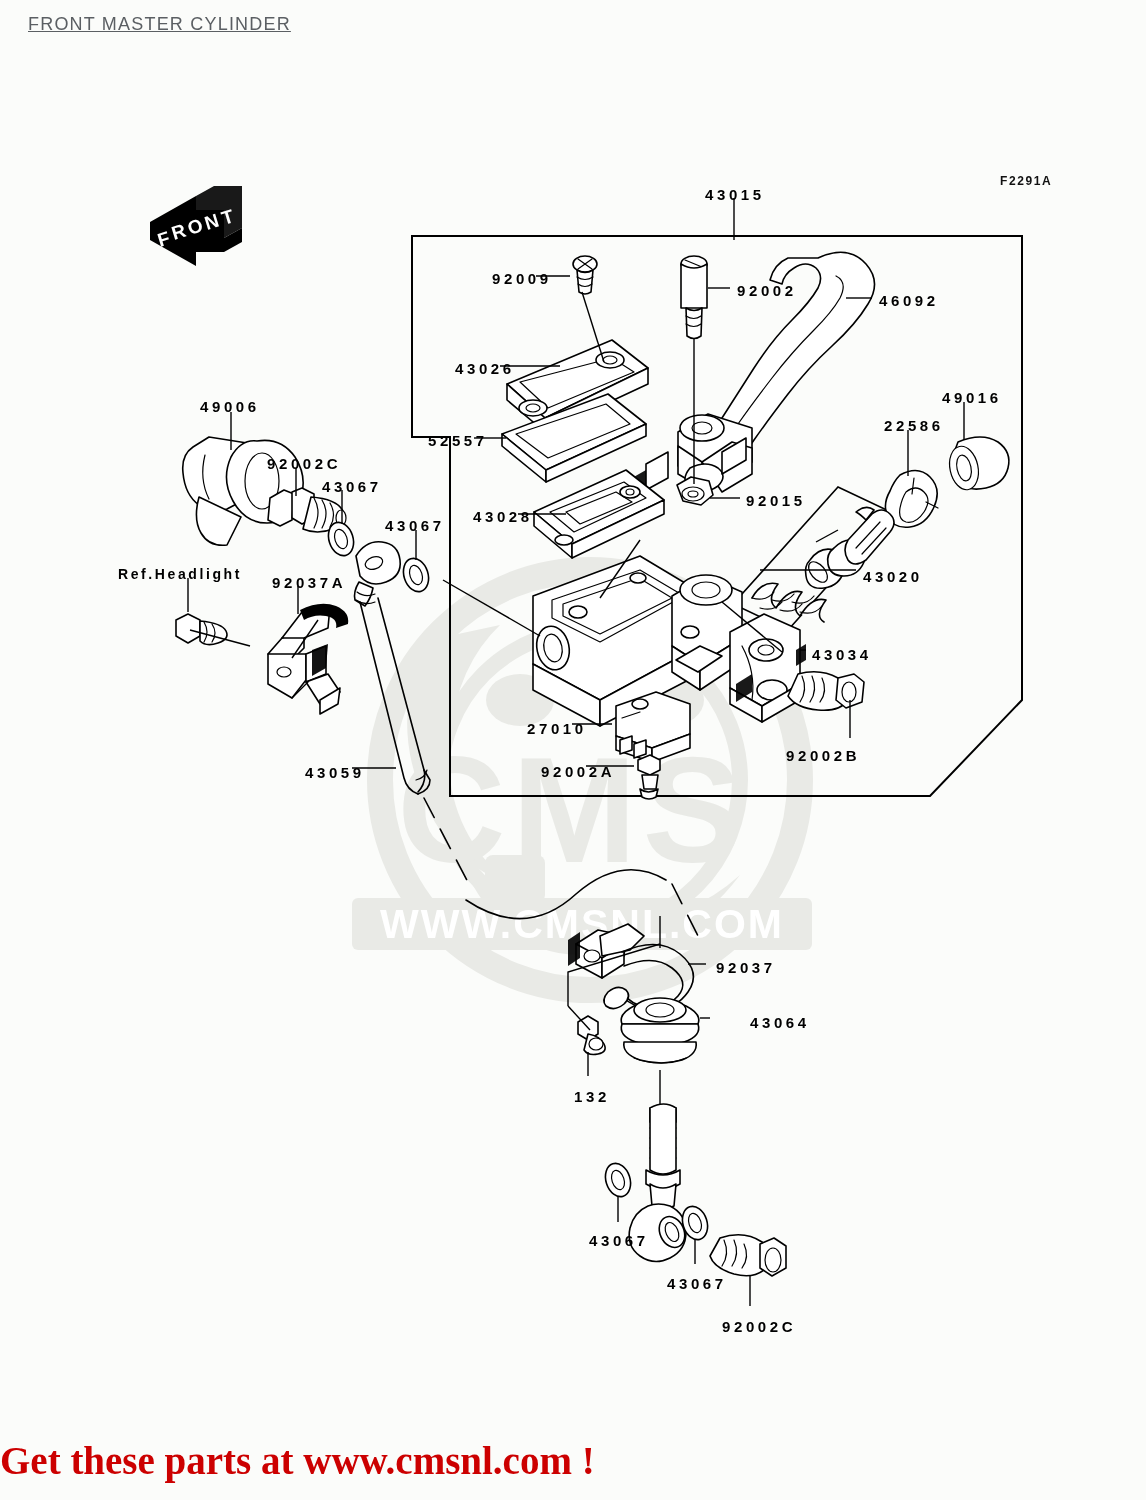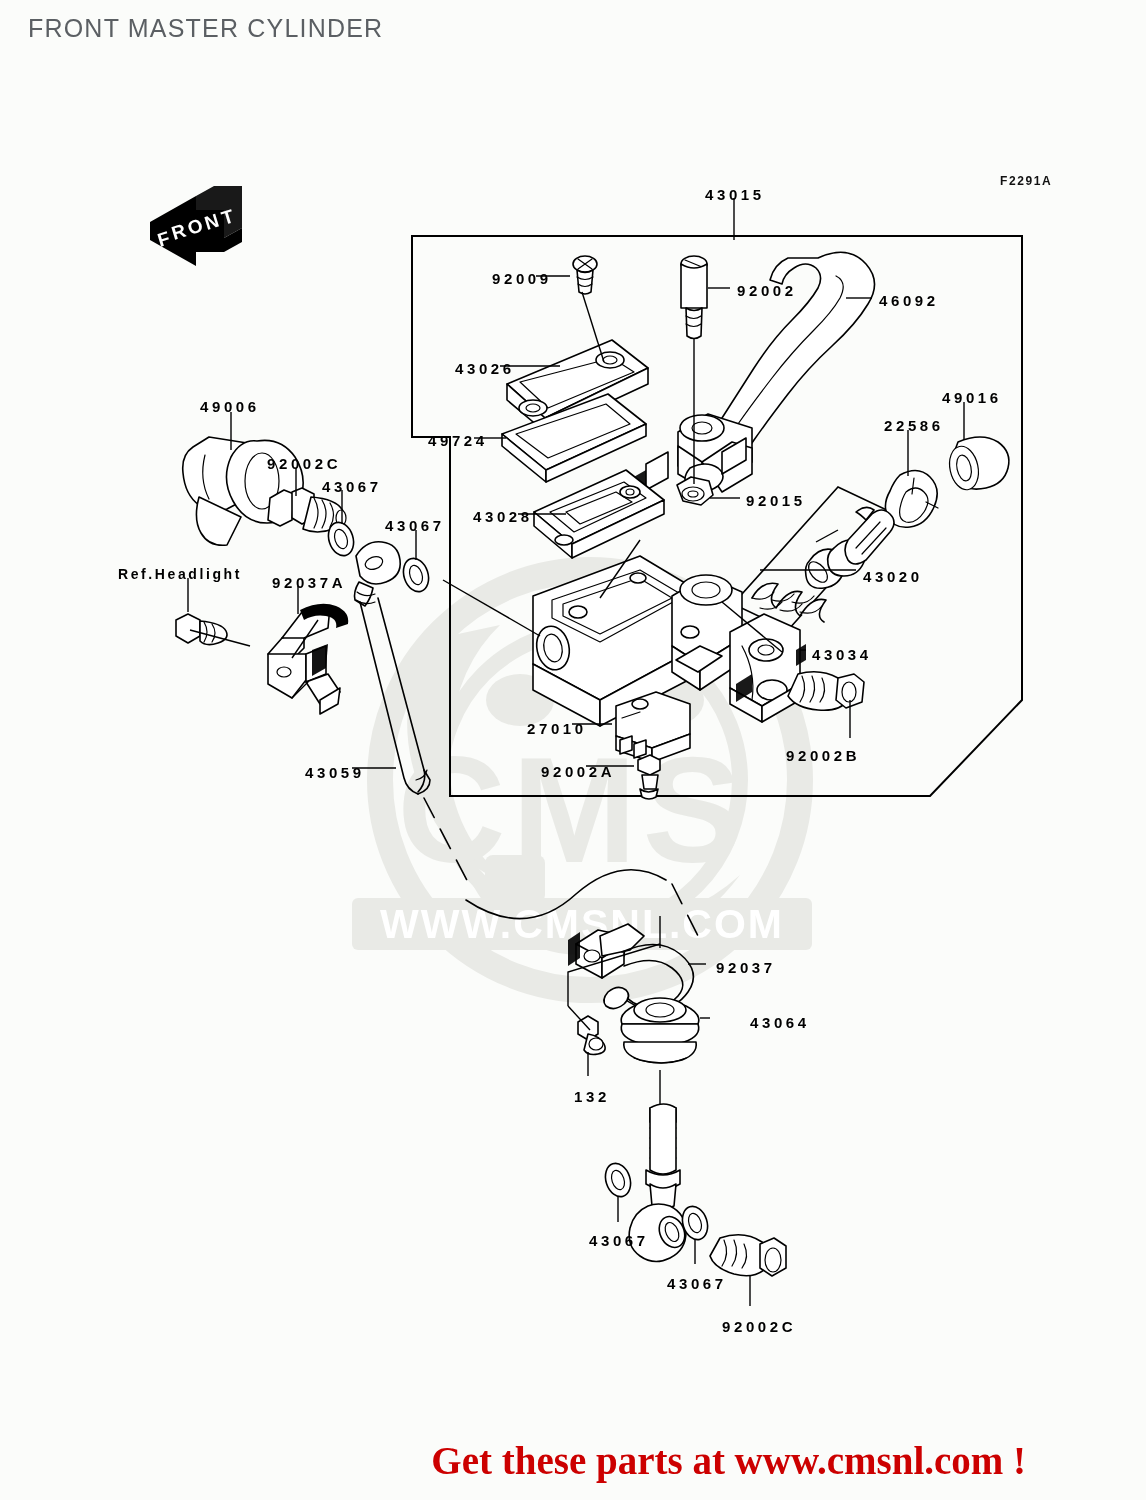--- a/index.html
+++ b/index.html
@@ -3,31 +3,31 @@
 <meta charset="utf-8">
 <title>FRONT MASTER CYLINDER</title>
 <style>
   html,body{margin:0;padding:0;background:#fbfcfa;}
   body{
     width:1146px;height:1500px;position:relative;overflow:hidden;
     font-family:"Liberation Sans", sans-serif;
   }
   #page-title{
     position:absolute;left:28px;top:14px;
-    font-size:25px;letter-spacing:1.2px;color:#5b5f63;
-    font-weight:400;white-space:nowrap;
+    font-size:18px;letter-spacing:1.2px;color:#5b5f63;
+    font-weight:400;white-space:nowrap;text-decoration:underline;
   }
   #diagram-code{
     position:absolute;left:968px;top:174px;
     font-size:12px;letter-spacing:1.6px;color:#111;font-weight:700;
     font-family:"Liberation Sans", sans-serif;
     padding-left:32px;
   }
   #footer-cta{
-    position:absolute;left:0;top:1438px;width:1026px;text-align:right;
+    position:absolute;left:0;top:1438px;width:1026px;text-align:left;
     font-size:39px;color:#cc0000;font-family:"Liberation Serif", serif;
     font-weight:700;letter-spacing:0px;
   }
   .svg-layer{position:absolute;left:0;top:0;width:1146px;height:1500px;}
   .lbl{
     position:absolute;font-family:"Liberation Sans", sans-serif;
     font-size:15px;letter-spacing:3.6px;color:#000;white-space:nowrap;
     font-weight:700;
   }
   .lbl.sm{font-size:14px;letter-spacing:2.6px;}
@@ -440,21 +440,21 @@
 </svg>
 
 <div class="lbl" style="left:705px;top:186px;">43015</div>
 <div class="lbl" style="left:492px;top:270px;">92009</div>
 <div class="lbl" style="left:737px;top:282px;">92002</div>
 <div class="lbl" style="left:879px;top:292px;text-align:center;">46092</div>
 <div class="lbl" style="left:455px;top:360px;">43026</div>
 <div class="lbl" style="left:200px;top:398px;">49006</div>
 <div class="lbl" style="left:942px;top:389px;">49016</div>
 <div class="lbl" style="left:884px;top:417px;">22586</div>
-<div class="lbl" style="left:428px;top:432px;">49724</div>
+<div class="lbl" style="left:428px;top:432px;">52557</div>
 <div class="lbl" style="left:267px;top:455px;">92002C</div>
 <div class="lbl" style="left:322px;top:478px;">43067</div>
 <div class="lbl" style="left:746px;top:492px;">92015</div>
 <div class="lbl" style="left:473px;top:508px;text-align:center;">43028</div>
 <div class="lbl" style="left:385px;top:517px;">43067</div>
 <div class="lbl" style="left:863px;top:568px;">43020</div>
 <div class="lbl sm" style="left:118px;top:566px;">Ref.Headlight</div>
 <div class="lbl" style="left:272px;top:574px;">92037A</div>
 <div class="lbl" style="left:812px;top:646px;">43034</div>
 <div class="lbl" style="left:527px;top:720px;">27010</div>

